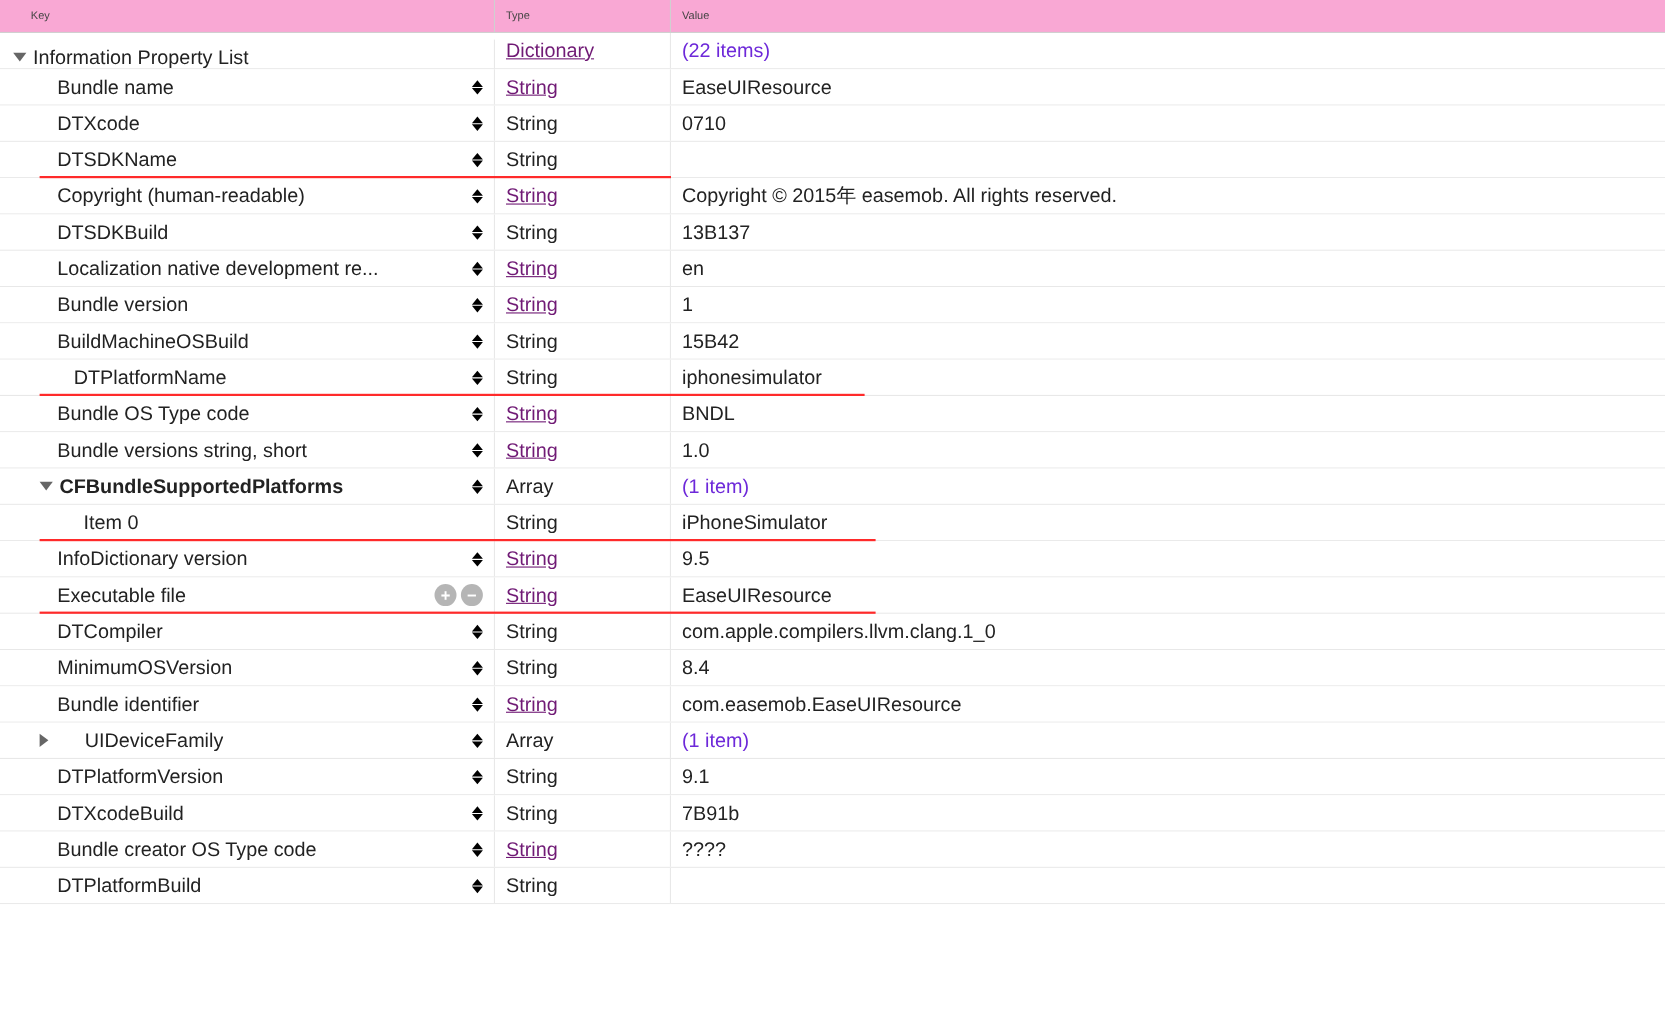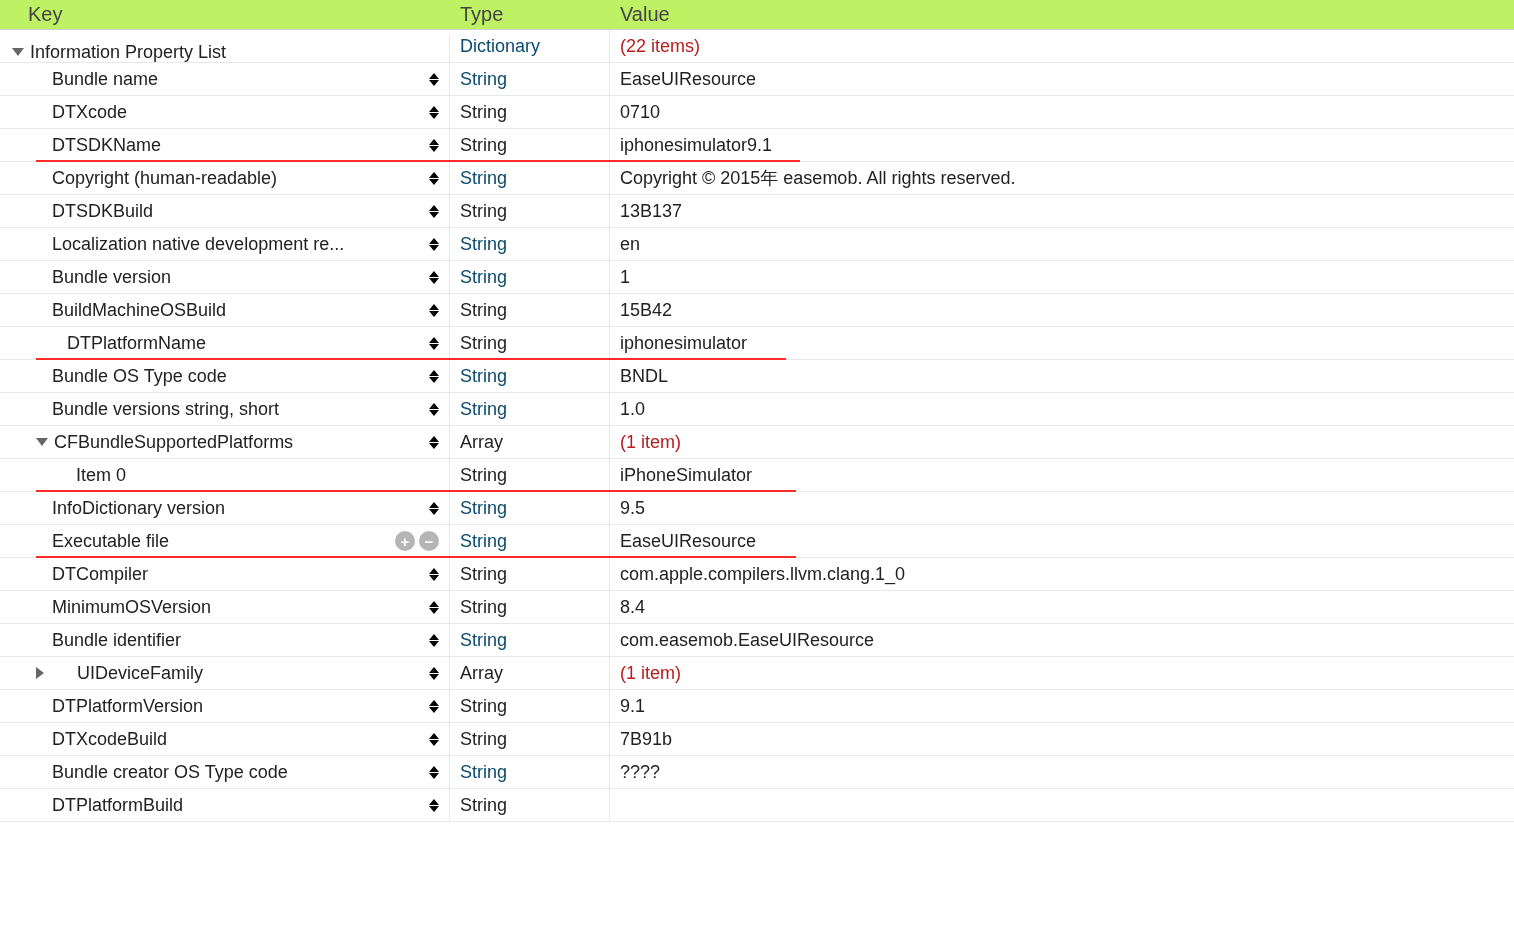--- a/index.html
+++ b/index.html
@@ -6,24 +6,24 @@
   body {
     font-family: -apple-system, "Helvetica Neue", Arial, sans-serif;
     font-size: 18px;
     background: #fff;
     color: #222;
     width: 1514px;
   }
   .header-row {
     display: flex;
     border-bottom: 1px solid #d0d0d0;
-    background: #bef264;
+    background: #f9a8d4;
     height: 30px;
     align-items: center;
-    font-size: 20px;
+    font-size: 10px;
     color: #444;
   }
   .col-key { width: 450px; padding-left: 28px; border-right: 1px solid #d0d0d0; height: 100%; display:flex; align-items:center;}
   .col-type { width: 160px; padding-left: 10px; border-right: 1px solid #d0d0d0; height:100%; display:flex; align-items:center;}
   .col-value { flex: 1; padding-left: 10px; height:100%; display:flex; align-items:center; position:relative;}
   .row {
     display: flex;
     border-bottom: 1px solid #e8e8e8;
     height: 33px;
     align-items: center;
@@ -94,22 +94,22 @@
     border-left:5px solid transparent;
     border-right:5px solid transparent;
     border-bottom:6px solid #000;
   }
   .stepper .down {
     width:0;height:0;
     border-left:5px solid transparent;
     border-right:5px solid transparent;
     border-top:6px solid #000;
   }
-  .type-gray { color: #0c4a6e; }
-  .value-gray { color: #b91c1c; }
+  .type-gray { color: #701a75; text-decoration: underline; }
+  .value-gray { color: #6d28d9; }
   .underline-red {
     position:absolute;
     height:2px;
     background:#ff2a2a;
     bottom:-1px;
     z-index:5;
   }
   .plus-minus {
     position:absolute;
     right:10px;
@@ -207,24 +207,20 @@
         <div class="stepper">
           <span class="up"></span>
           <span class="down"></span>
         </div>
         <div class="underline-red" style="left: 36px; width: 414px;"></div>
       </div>
       <div class="type-cell" style="position: relative;">
         <span>String</span>
         <div class="underline-red" style="left: 0px; width: 160px;"></div>
       </div>
-      <div class="value-cell">
-        <span>iphonesimulator9.1</span>
-        <div class="underline-red" style="left: 0px; width: 190px;"></div>
-      </div>
     </div>
     <div class="row">
       <div class="key-cell indent-1">
         <span class="key-text">Copyright (human-readable)</span>
         <div class="stepper">
           <span class="up"></span>
           <span class="down"></span>
         </div>
       </div>
       <div class="type-cell">
@@ -344,21 +340,21 @@
       </div>
       <div class="value-cell">
         <span>1.0</span>
       </div>
     </div>
     <div class="row">
       <div class="key-cell">
         <span class="disc-wrap d1">
           <span class="disclosure open"></span>
         </span>
-        <span class="key-text" style="margin-left: 42px;">CFBundleSupportedPlatforms</span>
+        <span class="key-text" style="margin-left: 42px; font-weight: bold;">CFBundleSupportedPlatforms</span>
         <div class="stepper">
           <span class="up"></span>
           <span class="down"></span>
         </div>
       </div>
       <div class="type-cell">
         <span>Array</span>
       </div>
       <div class="value-cell">
         <span class="value-gray">(1 item)</span>

